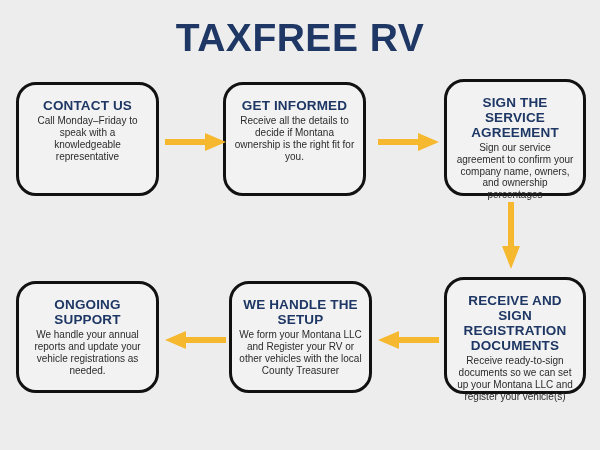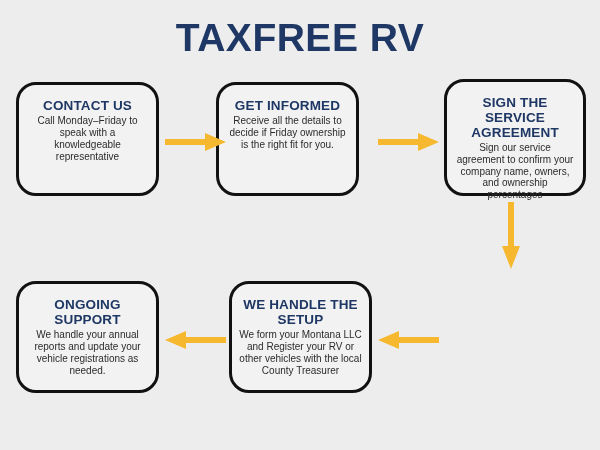--- a/index.html
+++ b/index.html
@@ -60,21 +60,21 @@
   }
   .flow-box .box-body {
     color: #2b2b2b;
     font-size: 10px;
     line-height: 1.2;
     margin: 0;
   }
 
   
   #box-contact-us      { left: 16px;  top: 82px;  width: 143px; height: 114px; }
-  #box-get-informed    { left: 216px; top: 82px;  width: 143px; height: 114px; }
+  #box-get-informed    { left: 223px; top: 82px;  width: 143px; height: 114px; }
   #box-sign-agreement  { left: 444px; top: 79px;  width: 142px; height: 117px; text-align: center; }
   #box-receive-sign    { left: 444px; top: 277px; width: 142px; height: 117px; }
   #box-we-handle-setup { left: 229px; top: 281px; width: 143px; height: 112px; }
   #box-ongoing-support { left: 16px;  top: 281px; width: 143px; height: 112px; }
 
   
   #box-sign-agreement .box-body,
   #box-receive-sign .box-body { line-height: 1.17; }
 
   
@@ -96,28 +96,32 @@
 
   <div class="page-title">TAXFREE RV</div>
 
   <div class="flow-box" id="box-contact-us">
     <div class="box-heading">CONTACT US</div>
     <div class="box-body">Call Monday–Friday to speak with a knowledgeable representative</div>
   </div>
 
   <div class="flow-box" id="box-get-informed">
     <div class="box-heading">GET INFORMED</div>
-    <div class="box-body">Receive all the details to decide if Friday ownership is the right fit for you.</div>
+    <div class="box-body">Receive all the details to decide if Montana ownership is the right fit for you.</div>
   </div>
 
   <div class="flow-box" id="box-sign-agreement">
     <div class="box-heading">SIGN THE SERVICE AGREEMENT</div>
     <div class="box-body">Sign our service agreement to confirm your company name, owners, and ownership percentages</div>
   </div>
 
+  <div class="flow-box" id="box-receive-sign">
+    <div class="box-heading">RECEIVE AND SIGN REGISTRATION DOCUMENTS</div>
+    <div class="box-body">Receive ready-to-sign documents so we can set up your Montana LLC and register your vehicle(s)</div>
+  </div>
 
   <div class="flow-box" id="box-ongoing-support">
     <div class="box-heading">ONGOING SUPPORT</div>
     <div class="box-body">We handle your annual reports and update your vehicle registrations as needed.</div>
   </div>
 
   <div class="flow-box" id="box-we-handle-setup">
     <div class="box-heading">WE HANDLE THE SETUP</div>
     <div class="box-body">We form your Montana LLC and Register your RV or other vehicles with the local County Treasurer</div>
   </div>

